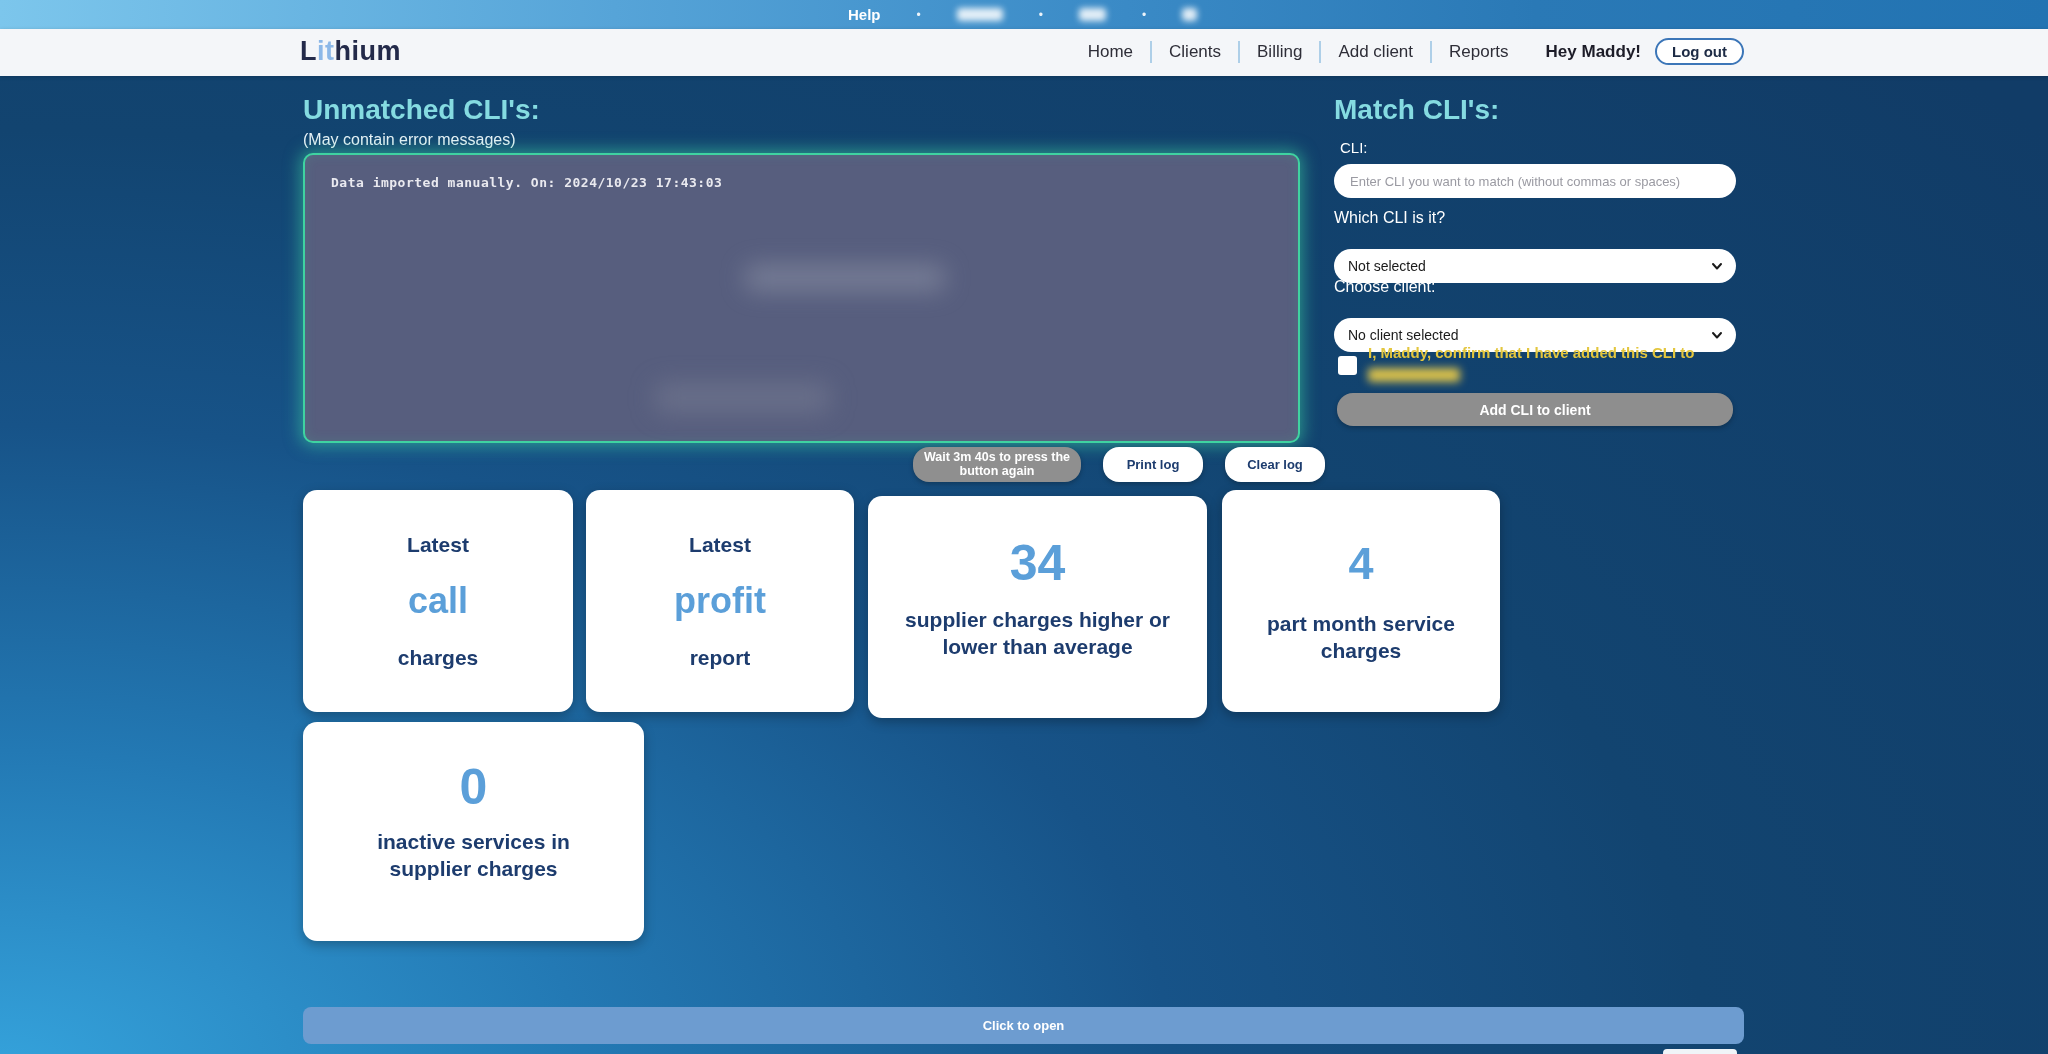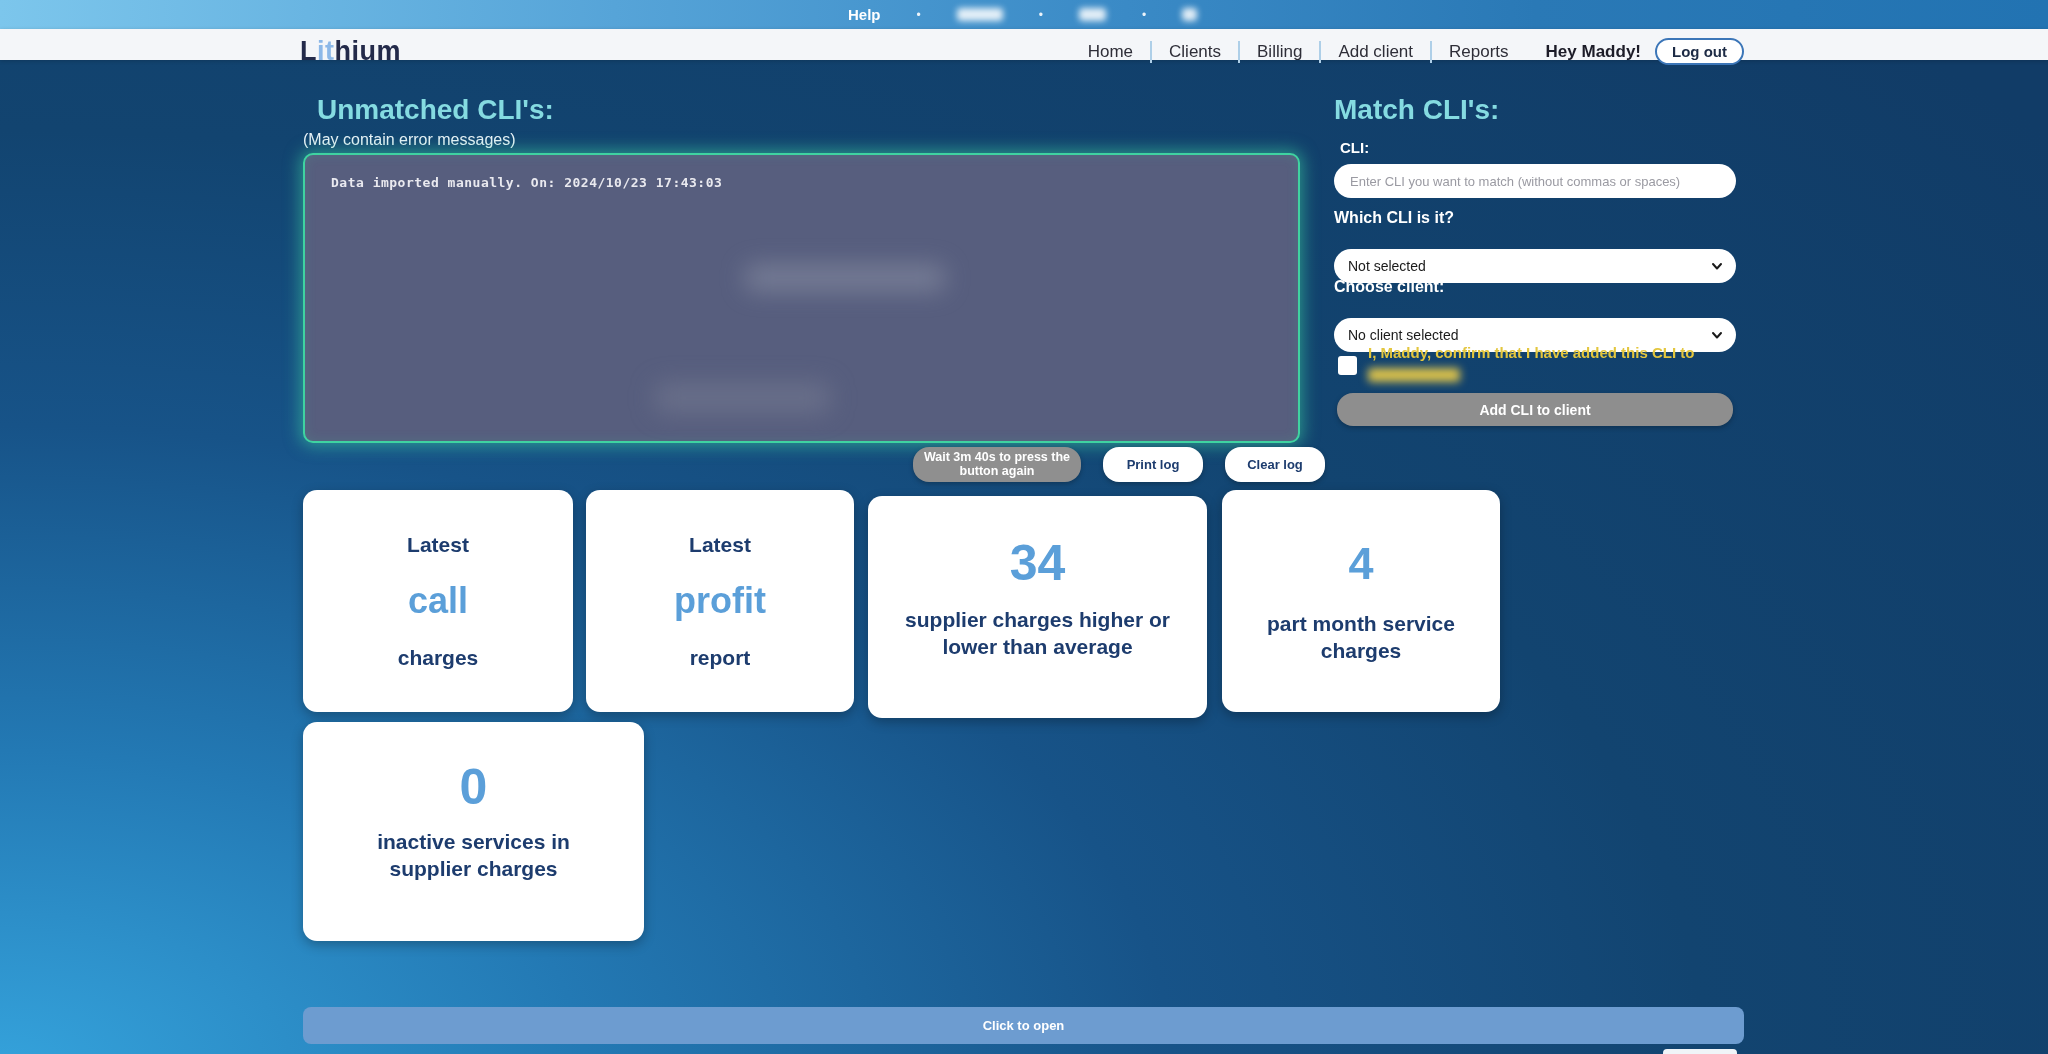--- a/index.html
+++ b/index.html
@@ -13,21 +13,21 @@
   .topbar { position:absolute; left:0; top:0; width:2048px; height:29px;
     background: linear-gradient(90deg, #7cc6ec 0%, #56a4d8 30%, #3a8ac6 55%, #2a79b6 75%, #2273b2 100%);
   }
   .topbar-menu { position:absolute; left:848px; top:0; height:29px; display:flex; align-items:center; gap:36px; }
   .topbar-item { color:#ffffff; font-size:15px; font-weight:700; }
   .topbar-dot { color:#ffffff; font-size:12px; opacity:.9; }
   .redacted-white { display:inline-block; height:13px; border-radius:4px; background:rgba(255,255,255,.85); filter:blur(3px); }
   .rw-1 { width:46px; } .rw-2 { width:27px; } .rw-3 { width:15px; }
 
   
-  .header { position:absolute; left:0; top:29px; width:2048px; height:31px; background:#f4f6f9;
+  .header { position:absolute; left:0; top:29px; width:2048px; height:47px; background:#f4f6f9;
     box-shadow:0 1px 4px rgba(0,0,0,.18); }
   .logo { position:absolute; left:300px; top:7px; font-size:27px; font-weight:700; letter-spacing:.5px; color:#232a4a; }
   .logo .accent { color:#8cb8e8; }
   .header-right { position:absolute; right:304px; top:0; height:45px; display:flex; align-items:center; }
   .nav { display:flex; align-items:center; }
   .nav-item { color:#2e2e38; font-size:17px; font-weight:500; padding:0 17px; cursor:pointer; }
   .nav-sep { width:2px; height:22px; background:#aecfe8; }
   .greeting { color:#1c1c28; font-size:17px; font-weight:800; margin-left:20px; }
   .logout-btn { margin-left:14px; background:#ffffff; border:2px solid #3c76b8; border-radius:15px;
     color:#1d2b45; font-size:15px; font-weight:600; padding:3px 15px; cursor:pointer; font-family:inherit; }
@@ -46,21 +46,21 @@
   .log-blob { position:absolute; border-radius:8px; filter:blur(12px); }
   .blob-a { left:440px; top:110px; width:200px; height:26px; background:rgba(170,175,190,.38); }
   .blob-b { left:350px; top:228px; width:175px; height:30px; background:rgba(120,126,148,.55); }
 
   
   .log-buttons { position:absolute; left:913px; top:447px; display:flex; gap:22px; align-items:stretch; }
   .pill { border:none; border-radius:16px; font-family:inherit; font-weight:700; font-size:13px; cursor:pointer;
     box-shadow:0 2px 5px rgba(0,0,0,.25); }
   .wait-pill { width:168px; background:#8f8f8f; color:#ffffff; font-size:12.5px; line-height:1.15; padding:3px 10px; }
   .white-pill { width:100px; background:#ffffff; color:#1d3c6e; padding:0 0; }
-  .match-label { color:#ffffff; font-weight:700; }
+  .match-label { color:#ffffff; font-weight:400; }
   .lbl-cli { position:absolute; left:1340px; top:139px; font-size:15px; }
   .lbl-which { position:absolute; left:1334px; top:209px; font-size:16px; }
   .lbl-client { position:absolute; left:1334px; top:278px; font-size:16px; }
   .cli-input { position:absolute; left:1334px; top:164px; width:402px; height:34px; border:none; border-radius:17px;
     padding:0 16px; font-size:13px; font-family:inherit; color:#ec4899; outline:none; }
   .cli-input::placeholder { color:#9a9aa2; }
   .select-wrap { position:absolute; width:402px; height:34px;margin-top:16px; }
   .sel-which { left:1334px; top:233px; }
   .sel-client { left:1334px; top:302px; }
   .select-wrap select { width:100%; height:100%; border:none; border-radius:17px; background:#ffffff;
@@ -128,21 +128,21 @@
         <span class="nav-sep"></span>
         <span class="nav-item">Add client</span>
         <span class="nav-sep"></span>
         <span class="nav-item">Reports</span>
       </nav>
       <span class="greeting">Hey Maddy!</span>
       <button class="logout-btn">Log out</button>
     </div>
   </div>
 
-  <h1 class="section-title" style="left:317px; top:94px;">Unmatched CLI's:</h1>
+  <h1 class="section-title" style="left:303px; top:94px;">Unmatched CLI's:</h1>
   <div class="section-sub" style="left:303px; top:131px;">(May contain error messages)</div>
 
   <div class="log-box">
     <div class="log-line">Data imported manually. On: 2024/10/23 17:43:03</div>
     <div class="log-blob blob-a"></div>
     <div class="log-blob blob-b"></div>
   </div>
 
   <div class="log-buttons">
     <button class="pill wait-pill">Wait 3m 40s to press the button again</button>

